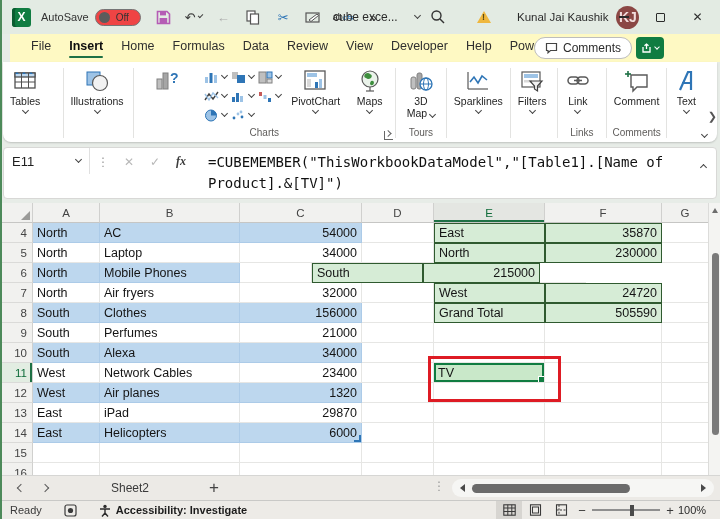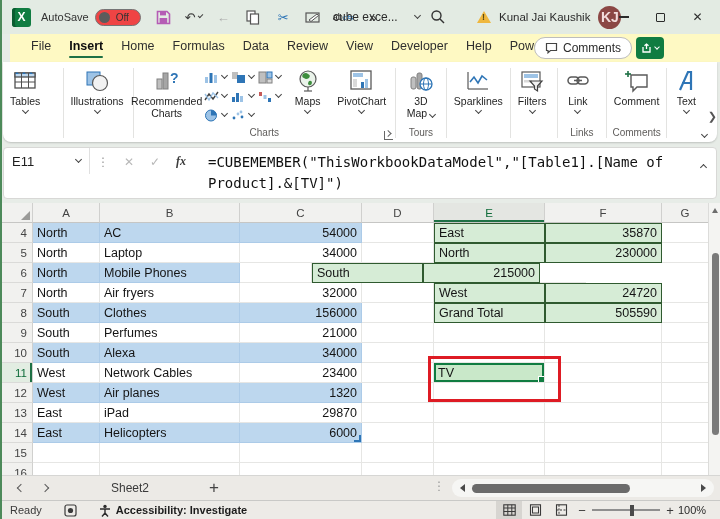--- a/index.html
+++ b/index.html
@@ -22,21 +22,21 @@
   .toggle .knob { width:11px; height:11px; border-radius:50%; background:#5c5c5c; margin-left:3px; }
   .toggle .state { font-size:10px; color:#333; margin-left:6px; }
   .qat { display:flex; align-items:center; gap:13px; margin-left:14px; }
   .qat .ic { width:17px; height:17px; display:flex; align-items:center; justify-content:center; font-size:13px; color:#3b3b3b; }
   .dim { color:#ABABAB !important; }
   .title-cluster { position:absolute; left:333px; display:flex; align-items:center; gap:17px; font-size:12px; color:#2b2b2b; }
   .search-ic { position:absolute; left:430px; top:9px; }
   .user-cluster { position:absolute; left:477px; display:flex; align-items:center; gap:8px; }
   .warn-tri { width:0; height:0; border-left:7px solid transparent; border-right:7px solid transparent; border-bottom:12px solid #EFB73E; position:relative; }
   .warn-tri::after { content:"!"; position:absolute; left:-2px; top:1px; font-size:9px; font-weight:bold; color:#5b4a12; }
-  .user-name { font-size:11.5px; color:#2b2b2b; }
+  .user-name { font-size:11.5px; color:#2b2b2b;margin-left:18px; }
   .avatar { width:23px; height:23px; border-radius:50%; background:#8B4744; color:#F2DDDC; font-size:14px; font-weight:bold; display:flex; align-items:center; justify-content:center; }
   .win-controls { position:absolute; right:4px; top:0; height:34px; display:flex; }
   .win-btn { width:37px; height:34px; display:flex; align-items:center; justify-content:center; font-size:12px; color:#2b2b2b; }
   .min-glyph { display:inline-block; width:10px; height:1.4px; background:#2b2b2b; }
   .max-glyph { display:inline-block; width:9px; height:9px; border:1.2px solid #2b2b2b; border-radius:1px; }
 
   
   #tabrow { position:absolute; top:34px; left:0; width:720px; height:28px; background:#fef9c3; display:flex; align-items:flex-start; padding-left:12px;margin-left:10px; }
   .rtab { font-size:12.5px; color:#2f2f2f; padding:5px 9px; position:relative; white-space:nowrap; }
   .rtab.active { font-weight:700; color:#0f0f0f; }
@@ -257,21 +257,20 @@
   <div class="rdivider"></div>
 
   <div class="rgroup" style="width:272px; position:relative;">
     <div class="gbody">
       <div class="bigbtn" style="width:66px">
         <svg width="26" height="24" viewBox="0 0 26 24">
             <rect x="3" y="10" width="5" height="10" fill="#BFBFBF" stroke="#808080"></rect>
             <rect x="9" y="4" width="5" height="16" fill="#A6A6A6" stroke="#808080"></rect>
             <text x="16" y="14" font-size="14" font-weight="bold" fill="#2E75B6">?</text>
           </svg>
-        <span>Recommended Charts</span>
       </div>
       <div class="smallcols">
         <div class="scol">
           <span class="sbtn">
               <svg width="15" height="13" viewBox="0 0 15 13">
                 <rect x="1" y="6" width="3" height="6" fill="#9DC3E6"></rect>
                 <rect x="5.5" y="2" width="3" height="10" fill="#2E75B6"></rect>
                 <rect x="10" y="4" width="3" height="8" fill="#9DC3E6"></rect>
               </svg>
               <span class="chev"></span>
@@ -328,41 +327,41 @@
             </span>
           <span class="sbtn">
               <svg width="15" height="13" viewBox="0 0 15 13">
                 <rect x="1" y="2" width="3" height="4" fill="#C55A5A"></rect>
                 <rect x="5.5" y="5" width="3" height="4" fill="#9DC3E6"></rect>
                 <rect x="10" y="8" width="3" height="4" fill="#2E75B6"></rect>
               </svg>
               <span class="chev"></span>
             </span>
         </div>
+      </div>
+      <div class="bigbtn" style="width:62px">
+        <svg width="26" height="24" viewBox="0 0 26 24">
+            <rect x="2" y="2" width="20" height="18" fill="#fff" stroke="#595959" stroke-width="1.3"></rect>
+            <rect x="4" y="4" width="10" height="4" fill="#9DC3E6"></rect>
+            <rect x="4" y="10" width="4" height="8" fill="#D9D9D9"></rect>
+            <rect x="12" y="13" width="3" height="6" fill="#2E75B6"></rect>
+            <rect x="16" y="10" width="3" height="9" fill="#9DC3E6"></rect>
+          </svg>
+        <span>PivotChart</span>
+          <span class="chev"></span>
       </div>
       <div class="bigbtn" style="width:46px">
         <svg width="24" height="24" viewBox="0 0 24 24">
             <circle cx="12" cy="10" r="8" fill="#EAF3EA" stroke="#595959" stroke-width="1.2"></circle>
             <path d="M7 5 q3 -2 5 0 q3 1 1 4 q-3 2 -5 0 q-3 -1 -1 -4 z" fill="#3E8E3E"></path>
             <path d="M13 12 q3 -1 3 2 q-1 3 -3 2 q-2 -1 0 -4 z" fill="#3E8E3E"></path>
             <line x1="12" y1="18" x2="12" y2="22" stroke="#595959" stroke-width="1.2"></line>
             <line x1="8" y1="22" x2="16" y2="22" stroke="#595959" stroke-width="1.2"></line>
           </svg>
         <span>Maps</span>
-          <span class="chev"></span>
-      </div>
-      <div class="bigbtn" style="width:62px">
-        <svg width="26" height="24" viewBox="0 0 26 24">
-            <rect x="2" y="2" width="20" height="18" fill="#fff" stroke="#595959" stroke-width="1.3"></rect>
-            <rect x="4" y="4" width="10" height="4" fill="#9DC3E6"></rect>
-            <rect x="4" y="10" width="4" height="8" fill="#D9D9D9"></rect>
-            <rect x="12" y="13" width="3" height="6" fill="#2E75B6"></rect>
-            <rect x="16" y="10" width="3" height="9" fill="#9DC3E6"></rect>
-          </svg>
-        <span>PivotChart</span>
           <span class="chev"></span>
       </div>
     </div>
     <div class="glabel"><span>Charts</span><span class="launcher"></span></div>
   </div>
   <div class="rdivider"></div>
 
   <div class="rgroup" style="width:52px">
     <div class="gbody">
         <div class="bigbtn">

